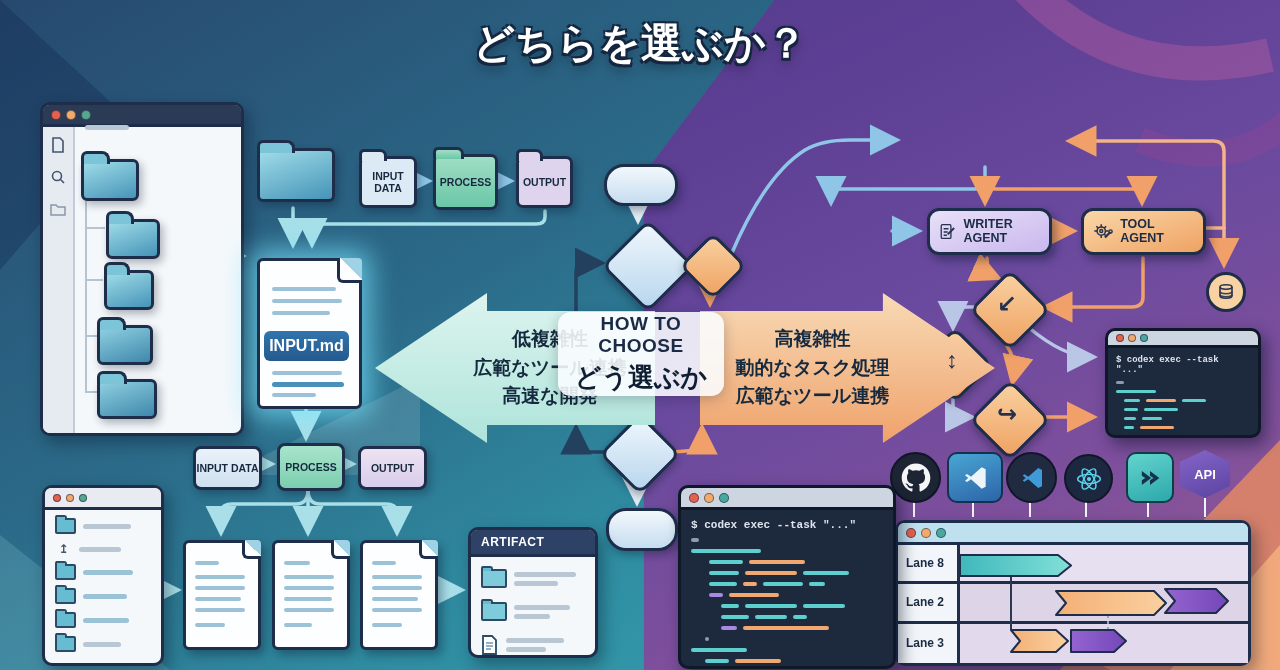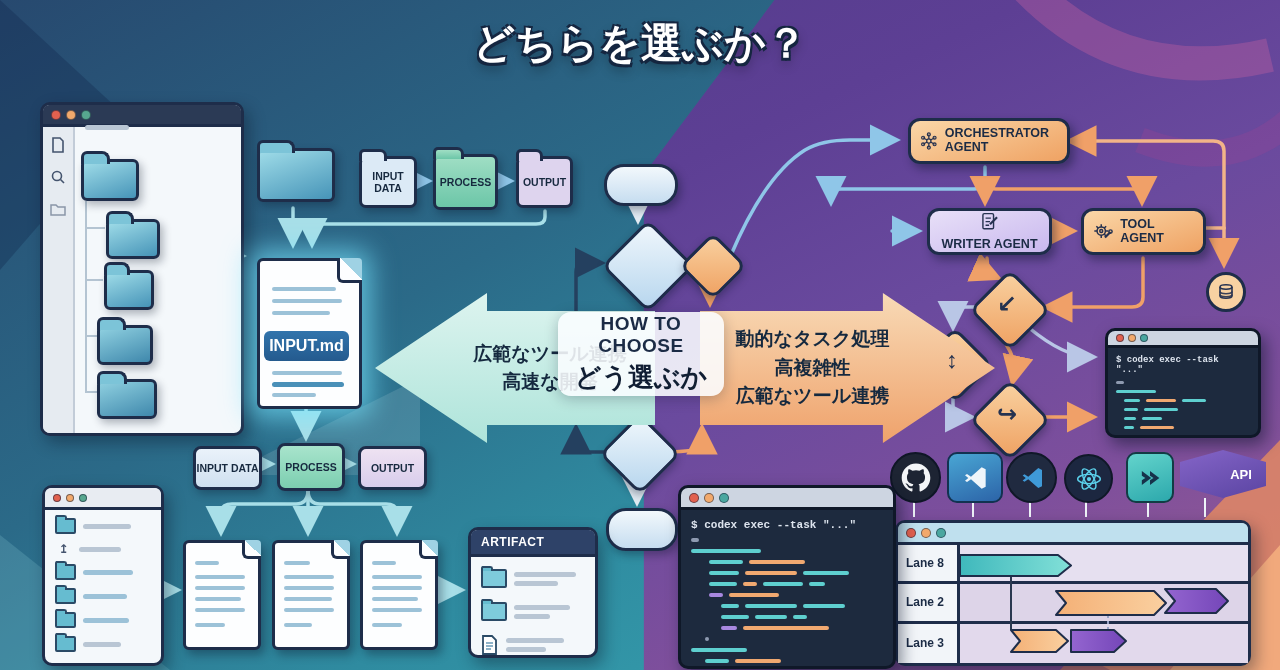--- a/index.html
+++ b/index.html
@@ -40,21 +40,21 @@
   .fb-blue{background:#dceaf6}.fb-green{background:linear-gradient(180deg,#9fdec4,#6cc6a8)}
   .fb-purp{background:#ded4ee}
   .box2{position:absolute;border:3px solid #1e2d4a;border-radius:8px;display:flex;align-items:center;
     justify-content:center;text-align:center;font-weight:bold;color:#17293f;font-size:10.5px;
     line-height:1.15;box-shadow:3px 4px 8px rgba(8,18,38,.3);}
   .agent{position:absolute;border:3px solid #1e2d4a;border-radius:12px;display:flex;align-items:center;
     gap:6px;padding:0 8px;font-weight:bold;color:#1b2b45;font-size:12.5px;line-height:1.1;
     box-shadow:4px 5px 10px rgba(8,18,38,.4);}
   .ag-o{background:linear-gradient(160deg,#fad7a8,#efa263);}
   .ag-c{background:linear-gradient(160deg,#d8f2f8,#9fd8ea);}
-  .ag-p{background:linear-gradient(160deg,#e8e0f8,#c9b8ee);flex-direction:column;}
+  .ag-p{background:linear-gradient(160deg,#e8e0f8,#c9b8ee);}
   .term{position:absolute;background:#1d2a3e;border:3px solid #0f1828;border-radius:10px;
     box-shadow:5px 7px 16px rgba(8,18,38,.5);overflow:hidden;}
   .termh{display:flex;align-items:center;gap:5px;padding-left:8px;background:#cdd5e1;
     border-bottom:3px solid #0f1828;}
   .cmd{font-family:"Liberation Mono","DejaVu Sans Mono",monospace;color:#dde4ee;font-weight:bold;}
   .trow{display:flex;gap:6px;align-items:center;}
   .bar{height:4px;border-radius:2px;display:inline-block;}
   .c1{background:#5ecfcf}.c2{background:#f0a870}.c3{background:#a888e0}.c4{background:#8e9ab0}
   .bigarrow{position:absolute;display:flex;flex-direction:column;justify-content:center;
     text-align:center;font-weight:bold;color:#15293f;font-size:19px;line-height:1.5;}
@@ -78,21 +78,21 @@
   .fic{position:relative;width:17px;height:12px;background:#66bcd0;border:2px solid #2a4a66;
     border-radius:2px;}
   .fic::before{content:"";position:absolute;top:-5px;left:-2px;width:8px;height:3px;
     background:#66bcd0;border:2px solid #2a4a66;border-bottom:none;border-radius:2px 3px 0 0;}
   .lrow{display:flex;align-items:center;gap:7px;margin:8px 0 0 10px;}
   .lane-label{display:flex;align-items:center;padding-left:8px;font-weight:bold;font-size:12px;
     color:#1b2b45;background:#f2f5f9;border-right:3px solid #1e2d4a;border-bottom:3px solid #1e2d4a;}
   .lane-row{border-bottom:3px solid #1e2d4a;}
   .hex{position:absolute;display:flex;align-items:center;justify-content:center;color:#fff;
     font-weight:800;font-size:13px;background:linear-gradient(160deg,#8565c8,#5a44a2);
-    clip-path:polygon(50% 0,100% 25%,100% 75%,50% 100%,0 75%,0 25%);padding-left:36px;}
+    clip-path:polygon(50% 0,100% 25%,100% 75%,50% 100%,0 75%,0 25%);}
 </style>
 </head>
 <body>
 
 <div id="canvas">
   <div id="bg-right"></div>
   <div id="bg-left"></div>
 
   <svg class="layer" width="1280" height="670" style="z-index:1">
     <polygon points="0,0 0,270 130,120" fill="rgba(18,40,78,.35)"></polygon>
@@ -233,48 +233,34 @@
       <span>OUTPUT</span>
     </div>
 
   <div class="pill" style="left:604px;top:164px;width:68px;height:36px;z-index:3"></div>
   <div class="dia dia-b" style="left:615px;top:233px;width:60px;height:60px;z-index:3"></div>
   <div class="dia dia-o" style="left:689px;top:242px;width:42px;height:42px;z-index:3"></div>
   <div class="dia dia-b" style="left:611px;top:425px;width:52px;height:52px;z-index:3"></div>
   <div class="pill" style="left:606px;top:508px;width:66px;height:37px;z-index:3"></div>
 
   <div id="arrow-left" class="bigarrow" style="left:375px;top:293px;width:210px;height:150px;z-index:4">
+    <div>低複雑性</div>
     <div>広範なツール連携</div>
     <div>高速な開発</div>
   </div>
   <div id="arrow-right" class="bigarrow" style="left:700px;top:293px;width:225px;height:150px;z-index:4">
+    <div>高複雑性</div>
     <div>動的なタスク処理</div>
-    <div>高複雑性</div>
     <div>広範なツール連携</div>
   </div>
   <div id="choose-box" style="left:558px;top:312px;width:166px;height:84px;z-index:5">
     <div class="t1">HOW TO CHOOSE</div>
     <div class="t2">どう選ぶか</div>
   </div>
 
-  <div class="agent ag-o" style="left:908px;top:118px;width:140px;height:40px;z-index:3">
-    <svg width="26" height="26" viewBox="0 0 24 24">
-      <g stroke="#263250" stroke-width="1.5" fill="none">
-        <path d="M12,12 L12,4 M12,12 L19,8 M12,12 L19,16 M12,12 L12,20 M12,12 L5,16 M12,12 L5,8"></path>
-        <circle cx="12" cy="12" r="2.6" fill="#f9d1a0"></circle>
-          <circle cx="12" cy="4" r="1.8"></circle>
-          <circle cx="19" cy="8" r="1.8"></circle>
-        <circle cx="19" cy="16" r="1.8"></circle>
-          <circle cx="12" cy="20" r="1.8"></circle>
-          <circle cx="5" cy="16" r="1.8"></circle>
-          <circle cx="5" cy="8" r="1.8"></circle>
-      </g>
-      </svg>
-    <span>ORCHESTRATOR AGENT</span>
-  </div>
   <div class="agent ag-p" style="left:927px;top:208px;width:103px;height:41px;z-index:3">
     <svg width="24" height="24" viewBox="0 0 24 24">
       <g stroke="#263250" stroke-width="1.6" fill="none">
         <rect x="4" y="3" width="12" height="17" rx="1.5"></rect>
         <path d="M7,8 h6 M7,12 h5 M7,16 h4"></path>
         <path d="M12,15 L20,7" stroke-width="2.4"></path>
       </g>
       </svg>
     <span>WRITER AGENT</span>
   </div>

